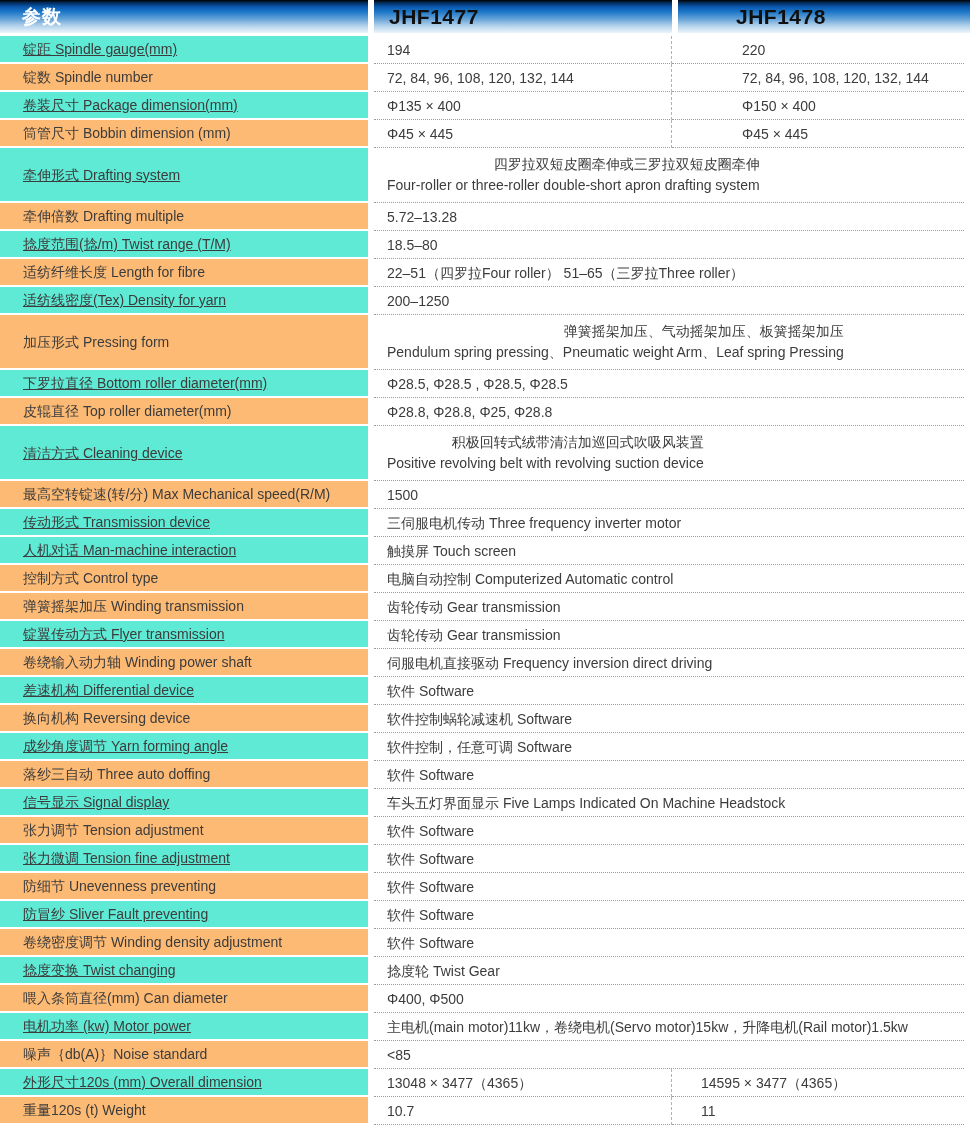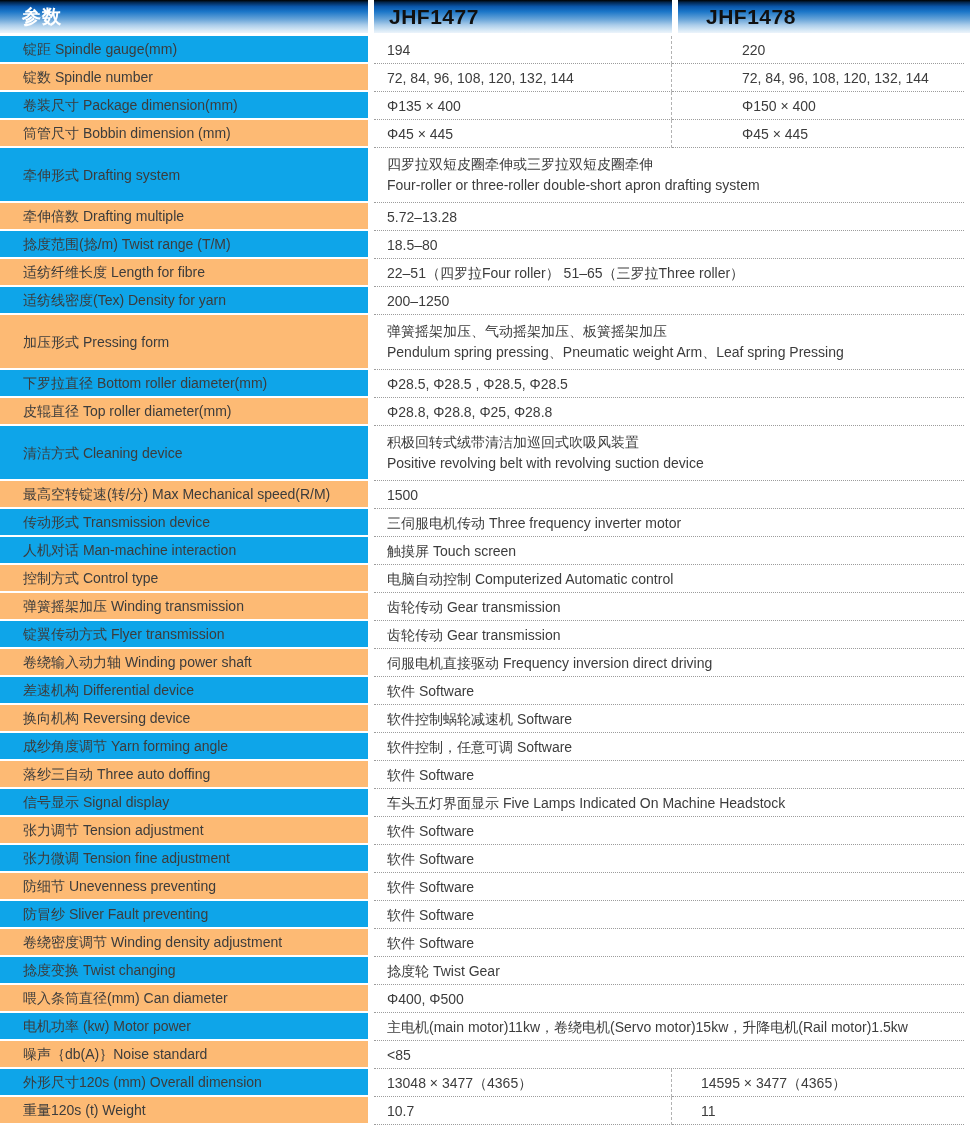--- a/index.html
+++ b/index.html
@@ -20,21 +20,21 @@
   .hcell {
     background: linear-gradient(180deg,
       #000000 0%, #02264f 7%, #0a56ab 20%, #1b76c8 35%,
       #66a3d8 58%, #abcdea 76%, #d8e9f6 92%, #ecf4fb 100%);
     display: flex;
     align-items: center;
   }
   .h1 { color: #ffffff; font-size: 19px; font-weight: bold; padding-left: 22px; letter-spacing: 1px; }
   .h2, .h3 { color: #101010; font-size: 21px; font-weight: bold; letter-spacing: 0.5px; }
   .h2 { padding-left: 15px; }
-  .h3 { padding-left: 28px; text-align: right; }
+  .h3 { padding-left: 58px; text-align: right; }
   .hgap { background: #ffffff; }
 
   
   .tbody { margin-top: 3px; }
   .row {
     display: grid;
     grid-template-columns: 368px 6px 298px 292px;
     min-height: 28px;
     height: 28px;
   }
@@ -43,37 +43,37 @@
   .lcell {
     display: flex;
     align-items: center;
     padding-left: 23px;
     padding-right: 6px;
     border-bottom: 2px solid #ffffff;
     font-size: 14px;
     line-height: 16px;
     color: #3c3c3c;
   }
-  .lcell.light { background: #0ea5e9; }
+  .lcell.light { background: #5eead4; text-decoration: underline; }
   .lcell.dark  { background: #fdba74; }
 
   .gap { background: #ffffff; }
 
   .vcell {
     display: flex;
     align-items: center;
     padding-left: 13px;
     padding-right: 4px;
     border-bottom: 1px dotted #9c9c9c;
     font-size: 14px;
     line-height: 20px;
     color: #3c3c3c;
     white-space: pre-line;
   }
-  .vspan { grid-column: 3 / 5; }
+  .vspan { grid-column: 3 / 5; text-align: right; }
   .divider { border-right: 1px dashed #b2b2b2; }
   .v3-wide   { padding-left: 70px; }
   .v3-narrow { padding-left: 29px; }
   .tall .vcell { line-height: 21px; }
 </style>
 </head>
 <body>
 
 <div class="spec">
   <div class="hdr">

